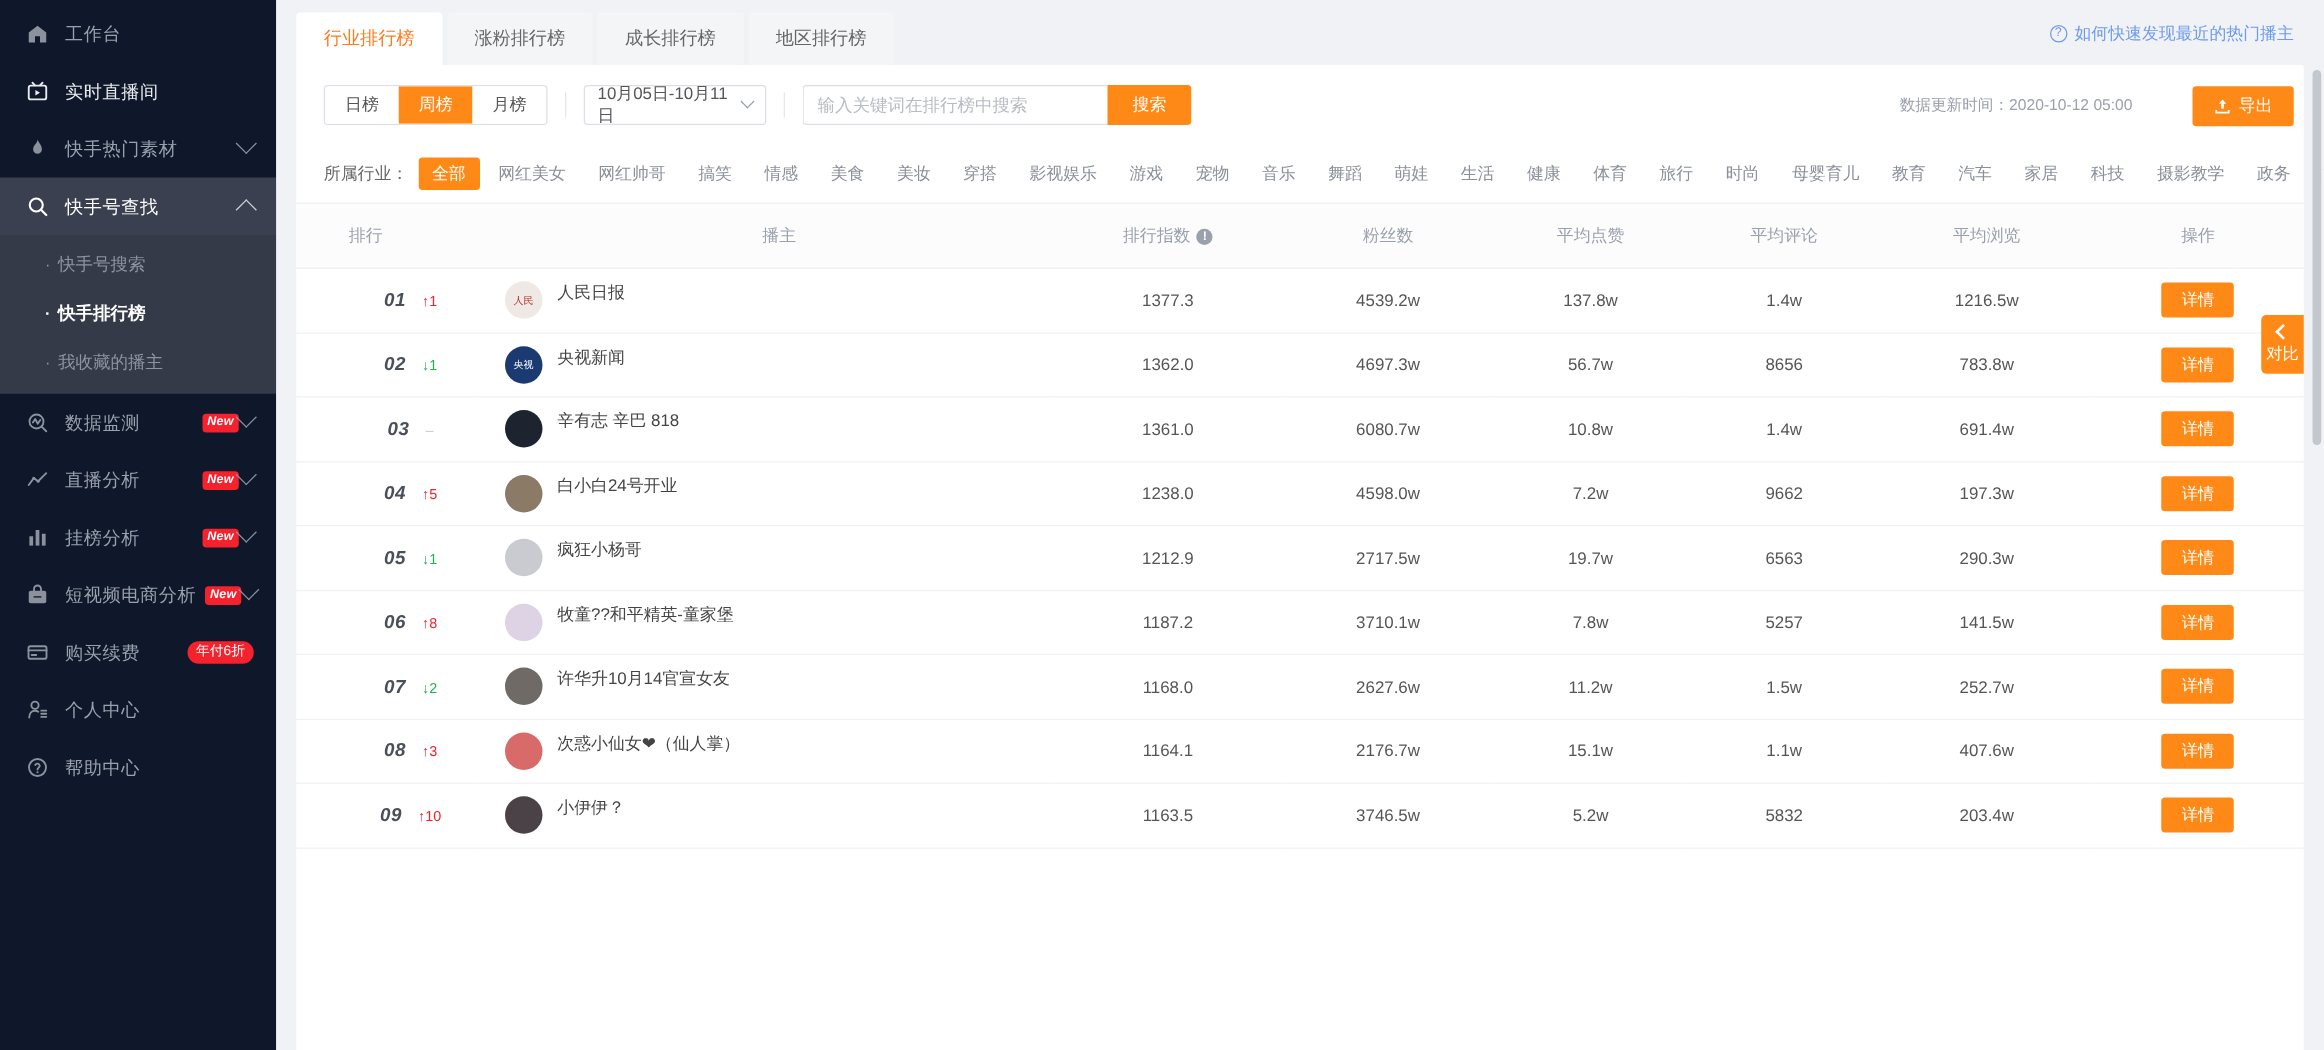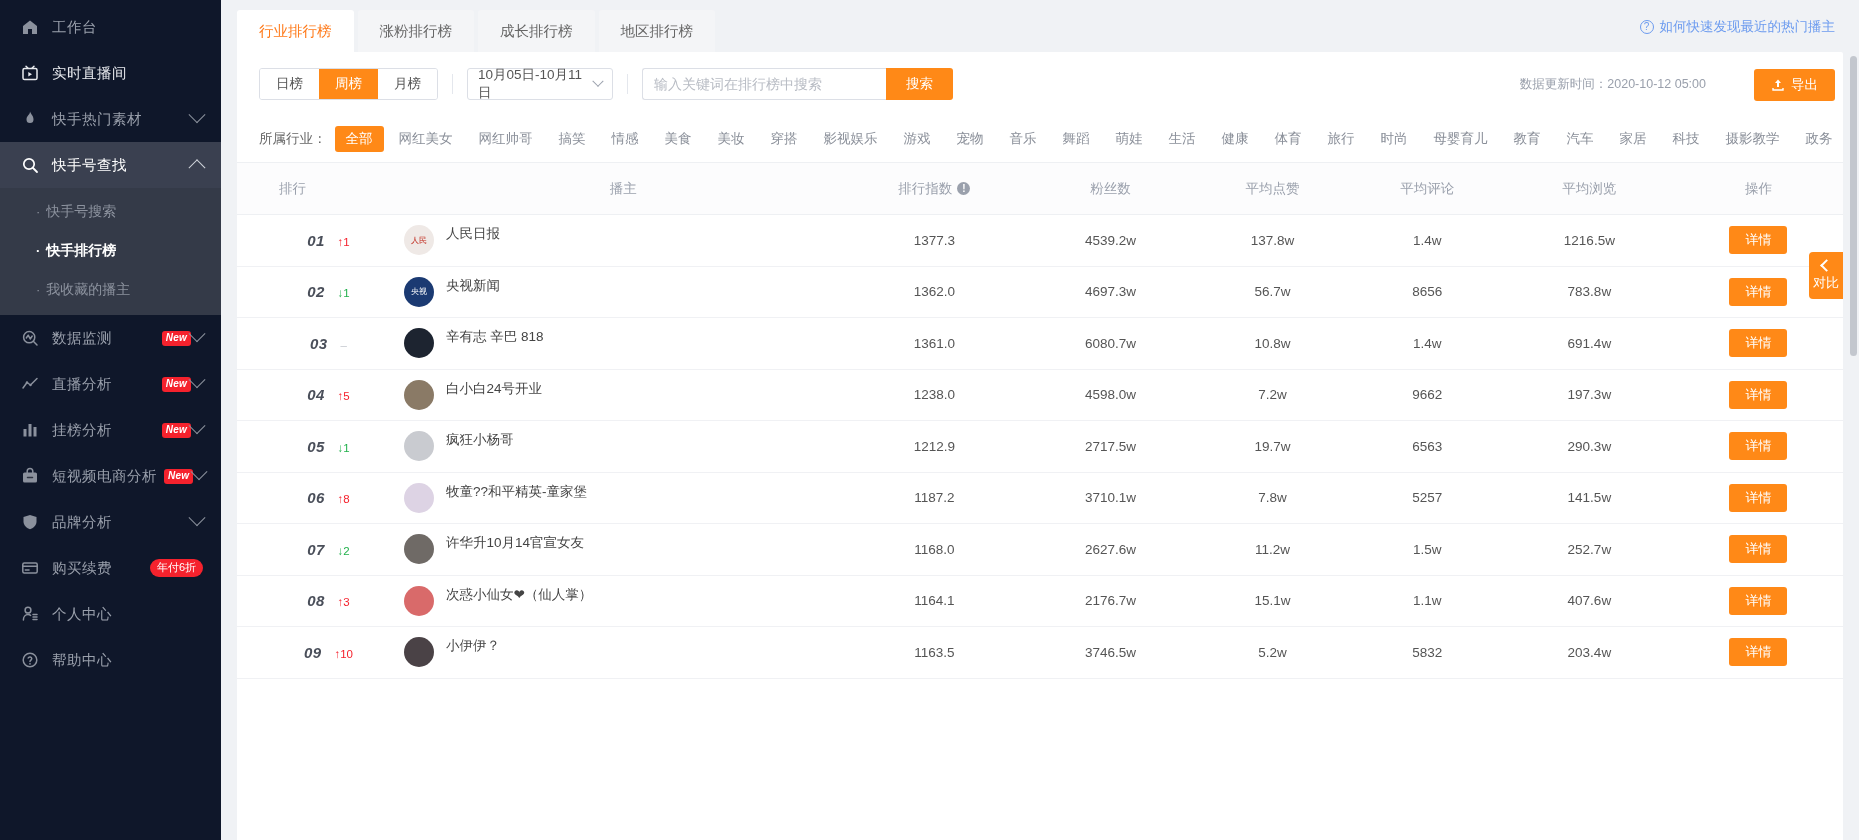--- a/index.html
+++ b/index.html
@@ -295,29 +295,20 @@
         <div class="nav-item">
           <span class="ico">
             <svg width="18" height="18" viewBox="0 0 18 18">
               <rect x="2" y="5.5" width="14" height="10" rx="1.6" fill="#8b919d"></rect>
               <path d="M6.2 5.5 V4.2 A2.8 2.8 0 0 1 11.8 4.2 V5.5" stroke="#8b919d" stroke-width="1.5" fill="none" stroke-linecap="round" stroke-linejoin="round"></path>
               <path d="M6.5 10.5 H11.5" stroke="#2e3442" stroke-width="1.5" stroke-linecap="round"></path>
             </svg>
           </span>
           <span class="lbl">短视频电商分析</span>
           <span class="badge-new">New</span>
-          <span class="chev "></span>
-        </div>
-        <div class="nav-item">
-          <span class="ico">
-            <svg width="18" height="18" viewBox="0 0 18 18">
-              <path d="M2.5 4 L9 2 L15.5 4 V8.5 C15.5 12.5 12 15.2 9 16.2 C6 15.2 2.5 12.5 2.5 8.5 Z" fill="#8b919d"></path>
-            </svg>
-          </span>
-          <span class="lbl">品牌分析</span>
           <span class="chev "></span>
         </div>
         <div class="nav-item">
           <span class="ico">
             <svg width="18" height="18" viewBox="0 0 18 18">
               <rect x="1.8" y="4" width="14.4" height="10" rx="1.5" stroke="#8b919d" stroke-width="1.5" fill="none" stroke-linecap="round" stroke-linejoin="round"></rect>
               <path d="M1.8 7.3 H16.2" stroke="#8b919d" stroke-width="1.5" fill="none" stroke-linecap="round" stroke-linejoin="round"></path>
               <path d="M4.3 11 H8" stroke="#8b919d" stroke-width="1.5" fill="none" stroke-linecap="round" stroke-linejoin="round"></path>
             </svg>
           </span>

